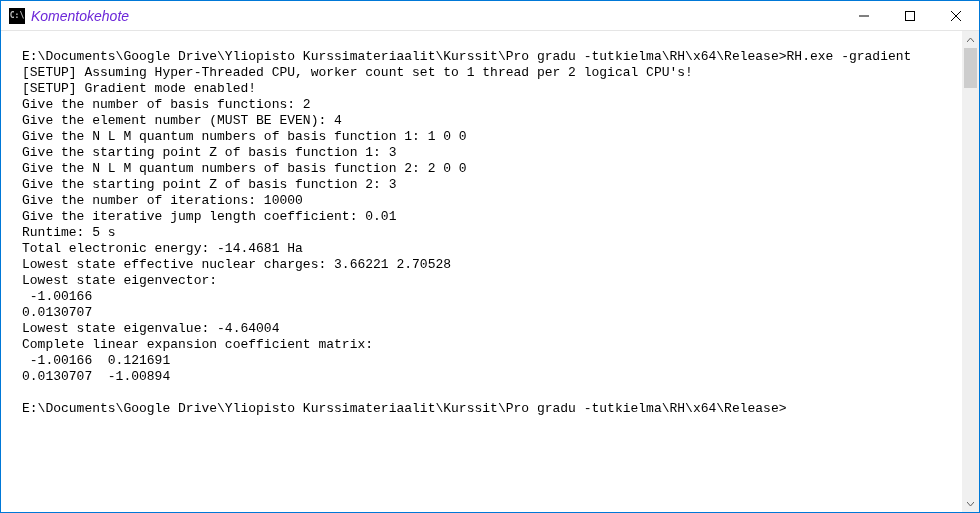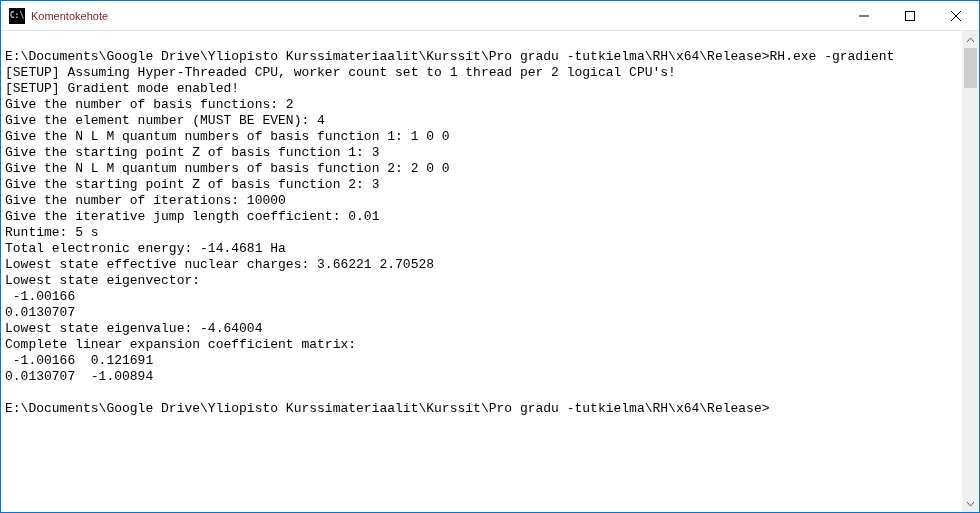--- a/index.html
+++ b/index.html
@@ -30,23 +30,24 @@
       background: #000000;
       display: flex;
       align-items: center;
       justify-content: center;
       color: #c0c0c0;
       font-size: 8px;
       font-family: Consolas, monospace;
       font-weight: bold;
     }
     .titlebar-title {
-      font-size: 11px;
-      color: #7f1d1d;
+      font-size: 14px;
+      color: #6d28d9;
       flex: 1;
+      font-style: italic;
     }
     .window-controls {
       display: flex;
       height: 100%;
     }
     .win-btn {
       width: 46px;
       height: 100%;
       display: flex;
       align-items: center;
@@ -62,21 +63,21 @@
     .terminal-area {
       display: flex;
       height: calc(100% - 30px);
     }
     .terminal {
       background: #ffffff;
       color: #000000;
       font-family: Consolas, "Courier New", monospace;
       font-size: 13px;
       line-height: 16px;
-      padding: 2px 2px 2px 4px;
+      padding: 2px 2px 2px 21px;
       white-space: pre;
       flex: 1;
       overflow: hidden;
     }
     .scrollbar {
       width: 17px;
       background: #f0f0f0;
       display: flex;
       flex-direction: column;
     }

